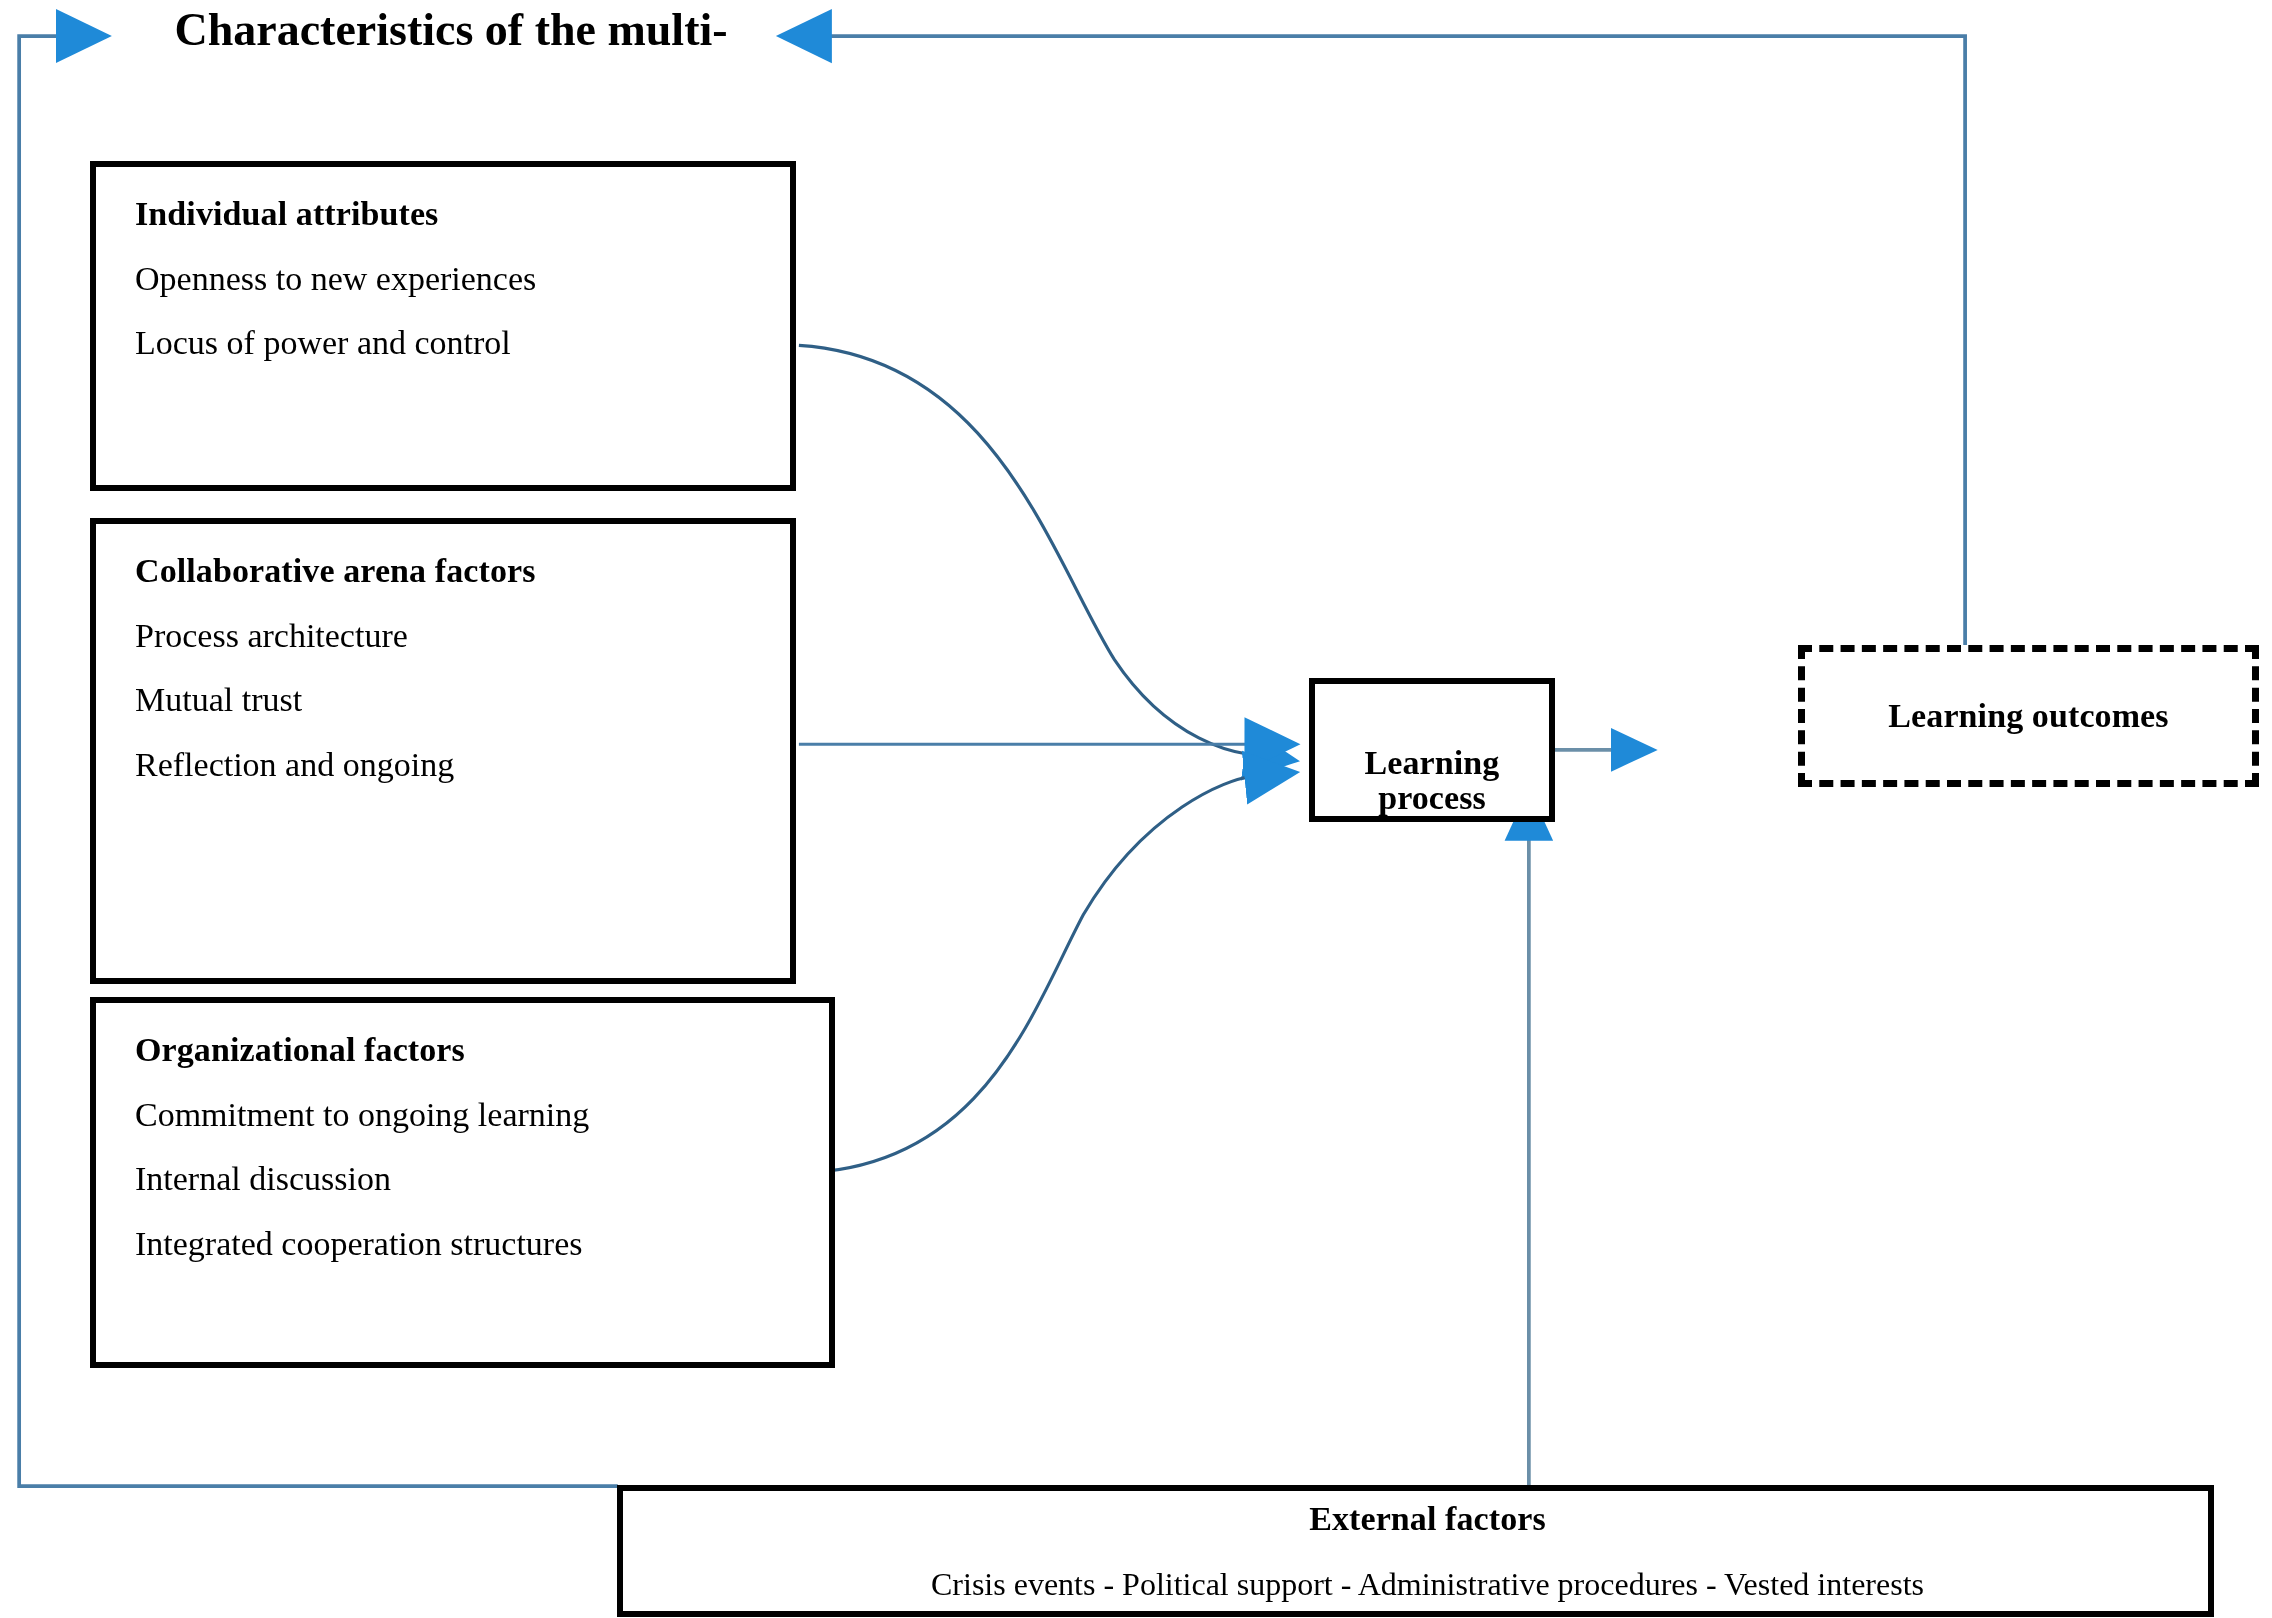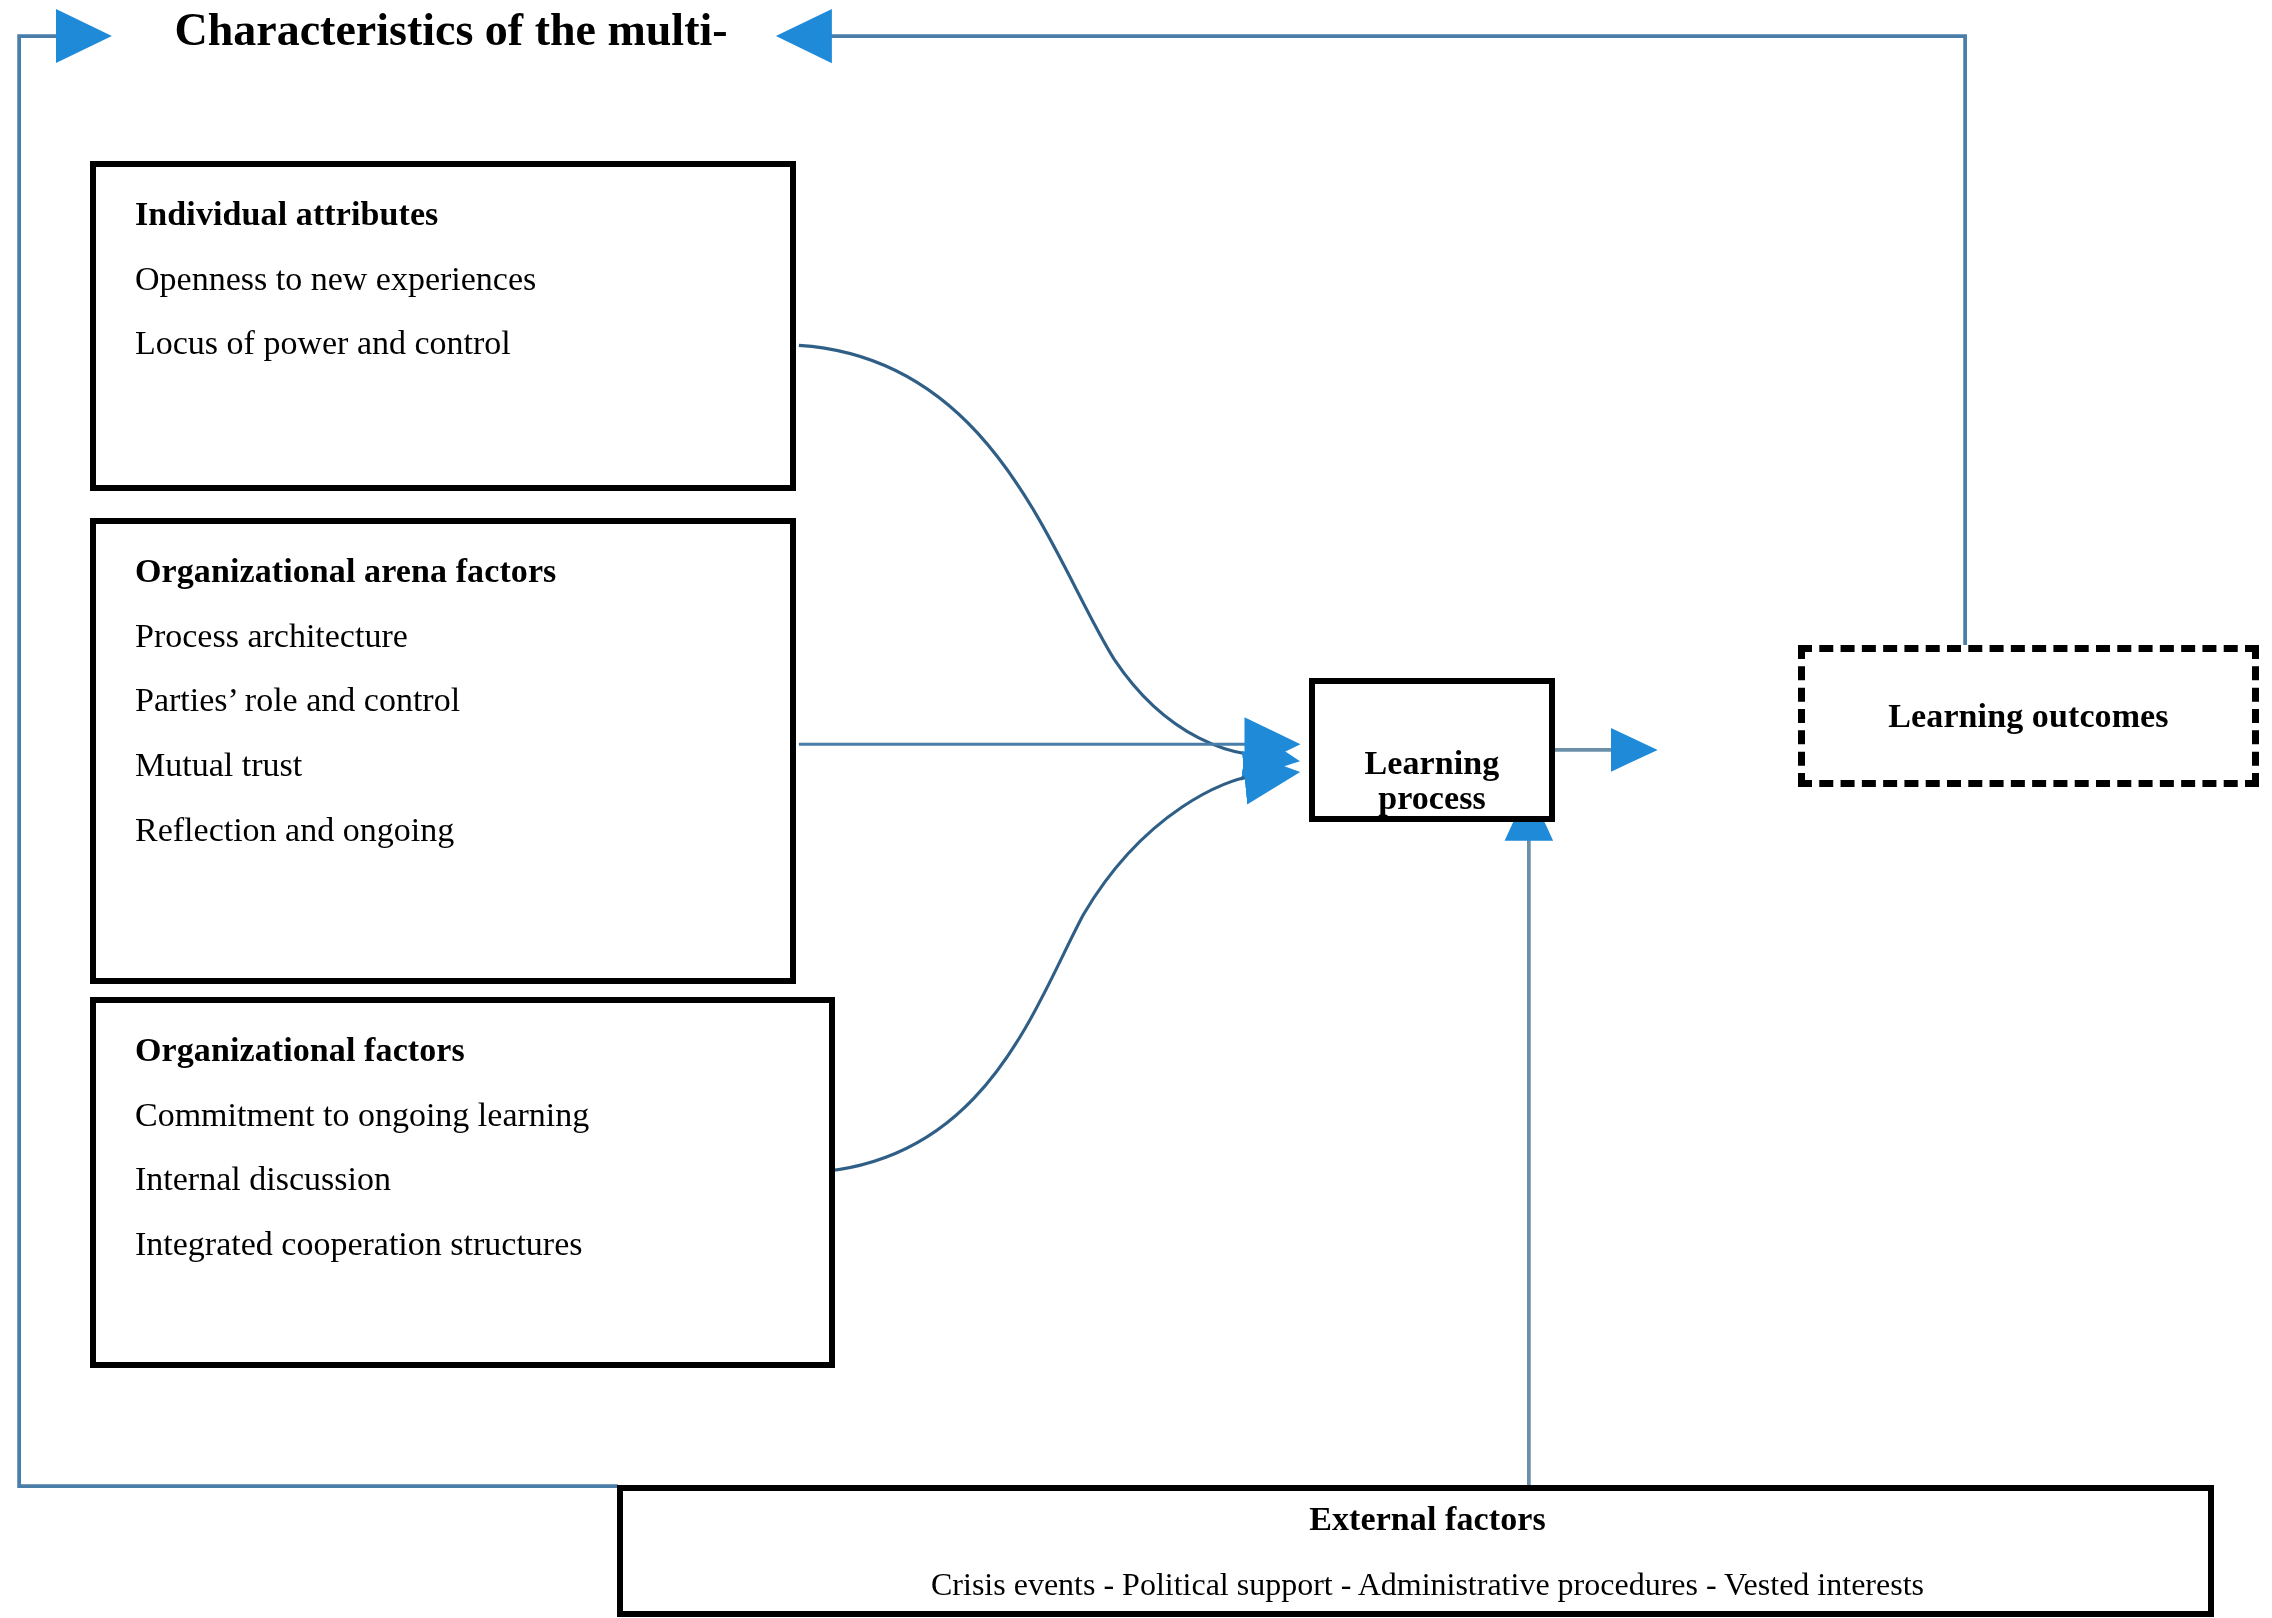--- a/index.html
+++ b/index.html
@@ -128,23 +128,22 @@
 
   <div id="banner">Characteristics of the multi-</div>
 
   <div class="node solid factor-box" style="left:90px; top:161px; width:706px; height:330px;">
     <div class="node-title">Individual attributes</div>
     <div class="node-item">Openness to new experiences</div>
     <div class="node-item">Locus of power and control</div>
   </div>
 
   <div class="node solid factor-box" style="left:90px; top:518px; width:706px; height:466px;">
-    <div class="node-title">Organizational arena factors</div>
+    <div class="node-title">Collaborative arena factors</div>
     <div class="node-item">Process architecture</div>
-    <div class="node-item">Parties’ role and control</div>
     <div class="node-item">Mutual trust</div>
     <div class="node-item">Reflection and ongoing</div>
   </div>
 
   <div class="node solid factor-box" style="left:90px; top:997px; width:745px; height:371px;">
     <div class="node-title">Organizational factors</div>
     <div class="node-item">Commitment to ongoing learning</div>
     <div class="node-item">Internal discussion</div>
     <div class="node-item">Integrated cooperation structures</div>
   </div>

